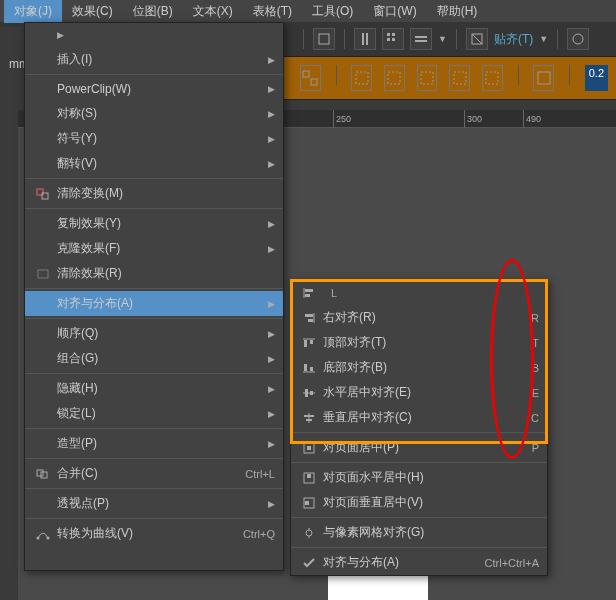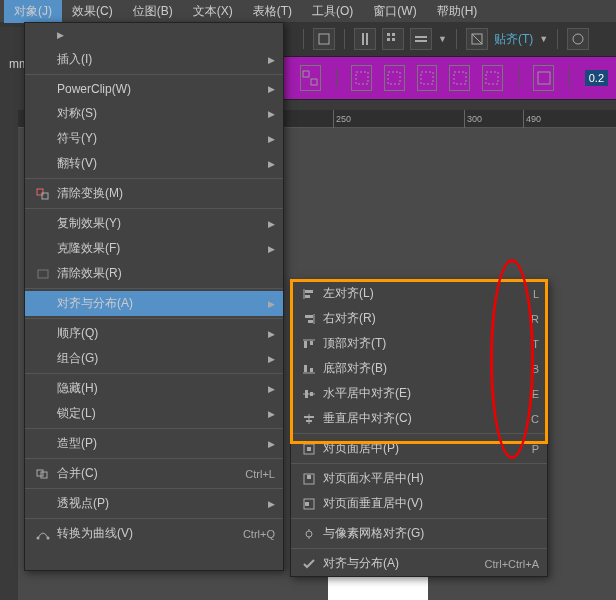--- a/index.html
+++ b/index.html
@@ -3,21 +3,21 @@
 <meta charset="utf-8">
 <style>
 *{margin:0;padding:0;box-sizing:border-box;font-family:"Microsoft YaHei",sans-serif;font-size:12px;color:#ccc}
 body{background:#3a3a3a;width:616px;height:600px;overflow:hidden;position:relative}
 .menubar{background:#444;height:22px;display:flex;align-items:center;padding:0 4px;position:relative;z-index:1}
 .menubar-item{padding:3px 10px;cursor:pointer}
 .menubar-item.active{background:#5591c7}
 .toolbar{background:#353535;border-bottom:1px solid #222;padding:6px;display:flex;gap:6px;align-items:center}
 .tool-btn{width:22px;height:22px;background:#3e3e3e;border:1px solid #555;display:flex;align-items:center;justify-content:center}
 .sep{width:1px;height:20px;background:#555;margin:0 3px}
-.toolbar2{background:#a21caf;border-bottom:1px solid #222;padding:8px;display:flex;gap:12px;align-items:center}
+.toolbar2{background:#a16207;border-bottom:1px solid #222;padding:8px;display:flex;gap:12px;}
 .sq{width:26px;height:26px;border:1px solid #777;display:flex;align-items:center;justify-content:center}
 .blue-val{background:#1a4a7a;color:#fff;padding:2px 4px;font-size:11px;margin-left:auto}
 .left-col{position:absolute;left:0;top:27px;width:30px;height:578px;background:#3a3a3a;border-right:1px solid #222;font-size:9px;color:#888;padding-top:30px;text-align:right}
 .ruler{position:absolute;left:18px;top:110px;right:0;height:18px;background:#2f2f2f;border-bottom:1px solid #555}
 .ruler-tick{position:absolute;top:0;font-size:9px;color:#aaa;border-left:1px solid #666;height:18px;padding-left:2px;line-height:18px}
 .canvas{position:absolute;left:18px;top:128px;right:0;bottom:0;background:#4a4a4a}
 .page{position:absolute;left:310px;top:435px;width:100px;height:40px;background:#fff}
 .dropdown{position:absolute;left:24px;top:22px;width:260px;background:#424242;border:1px solid #222;box-shadow:2px 2px 8px rgba(0,0,0,.5);z-index:2}
 .menu-item{display:flex;align-items:center;padding:4px 8px;min-height:24px;position:relative}
 .menu-item.highlight{background:#5591c7}
@@ -276,21 +276,20 @@
   </div>
 <div class="submenu" id="submenu">
     <div class="menu-item">
       <span class="mi-icon">
         <svg width="14" height="12" viewBox="0 0 14 12">
           <line x1="2" y1="1" x2="2" y2="11" stroke="#aaa"></line>
           <rect x="3" y="2" width="8" height="3" fill="#aaa"></rect>
           <rect x="3" y="7" width="5" height="3" fill="#aaa"></rect>
         </svg>
       </span>
-      <span class="mi-label">左对齐(L)</span>
       <span class="mi-short">L</span>
     </div>
     <div class="menu-item">
       <span class="mi-icon">
         <svg width="14" height="12" viewBox="0 0 14 12">
           <line x1="12" y1="1" x2="12" y2="11" stroke="#aaa"></line>
           <rect x="3" y="2" width="8" height="3" fill="#aaa"></rect>
           <rect x="6" y="7" width="5" height="3" fill="#aaa"></rect>
         </svg>
       </span>

